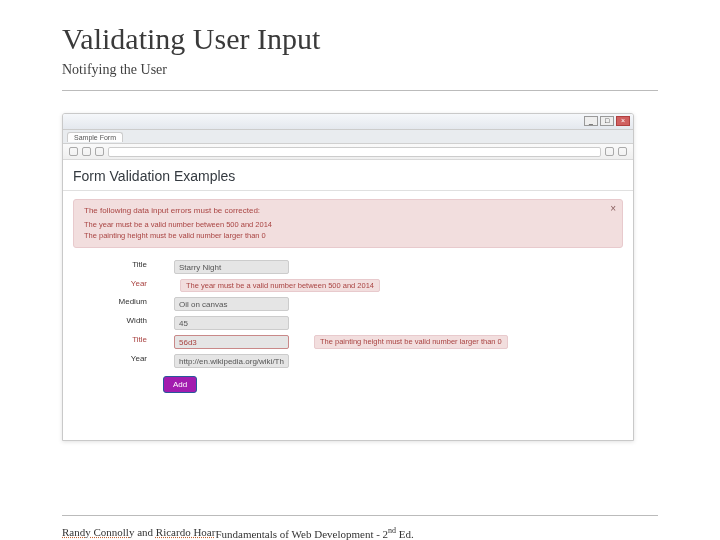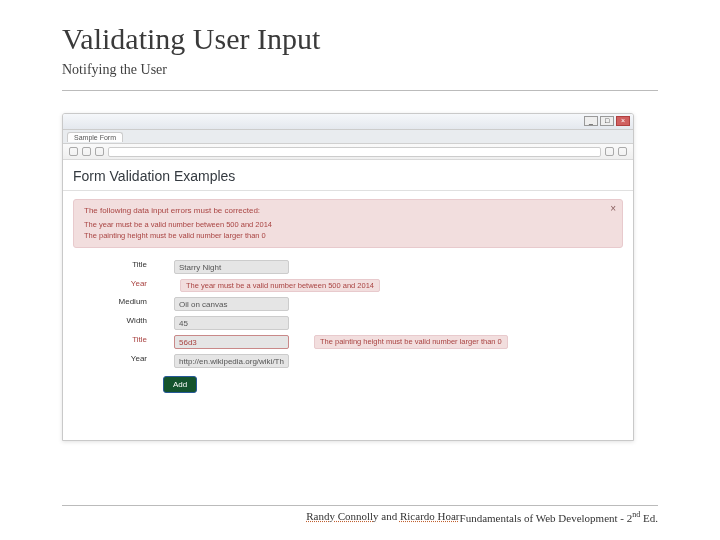--- a/index.html
+++ b/index.html
@@ -173,38 +173,38 @@
     font-size: 7.5px;
     color: #a94442;
     margin-left: 6px;
     background:#f2dede;
     padding:1px 5px;
     border-radius:2px;
     border:1px solid #e8cacd;
   }
   .add-btn {
     margin-left: 90px;
-    background: #14532d;
+    background: #a21caf;
     color:#fff;
     font-size:8px;
     padding:3px 9px;
     border:1px solid #27599a;
     border-radius:3px;
     cursor:pointer;
   }
 
   .footer {
     position:absolute;
-    bottom: 16px;
+    bottom: 0;
     left: 62px;
     right: 62px;
     border-top:1px solid #bbb;
-    padding-top:4px;
-    display:flex;
-    justify-content:flex-end;
+    padding-top:10px;
+    display:flex;
+    justify-content:flex-start;
     font-size:11px;
     color:#333;
   }
   .footer .authors span.u { text-decoration: underline dotted #c06030; color:#333; }
   .footer .bookref sup { font-size:8px;margin-top:16px; }
 </style>
 </head>
 <body>
 
 <div class="slide">

